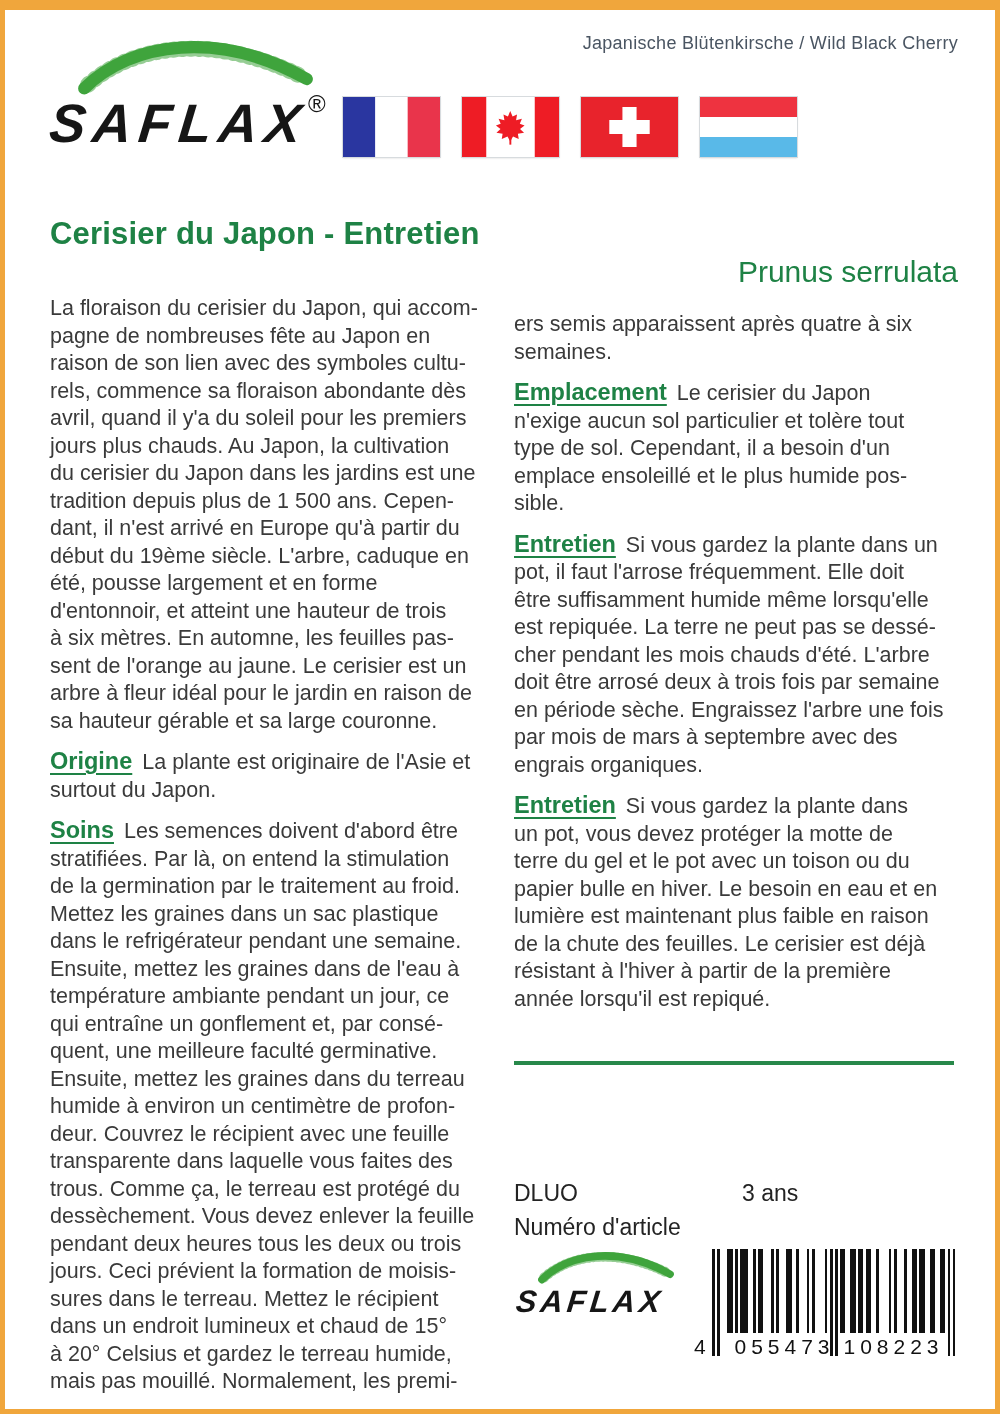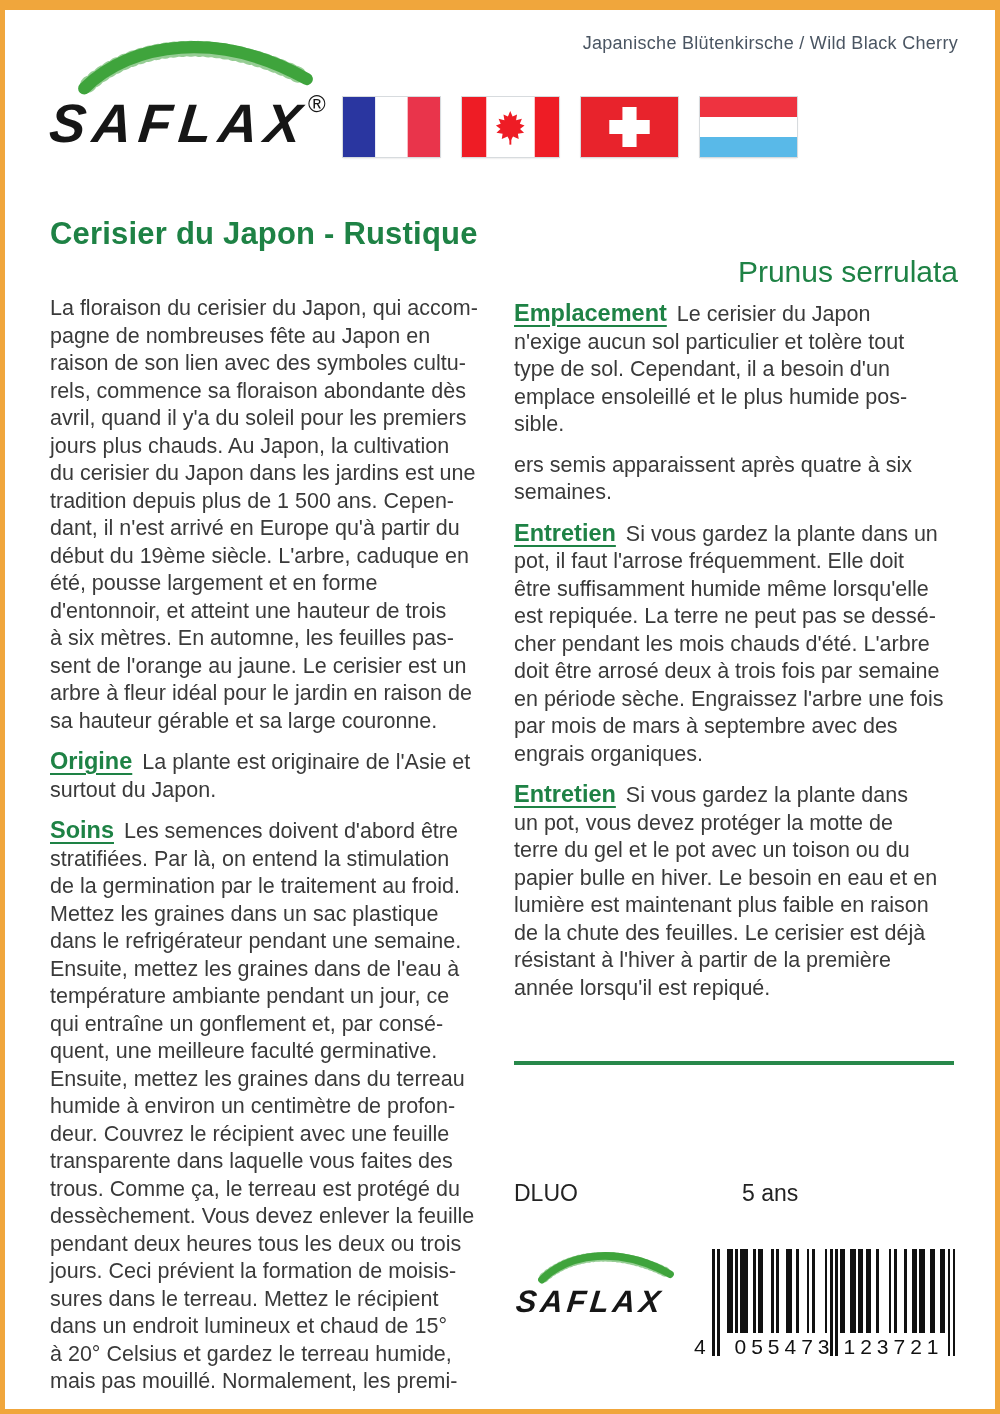--- a/index.html
+++ b/index.html
@@ -34,21 +34,21 @@
   
   .flags{position:absolute;left:338px;top:87px;display:flex;gap:22px;}
   .flag{width:97px;height:60px;outline:1px solid #d7dbde;box-shadow:0 1px 2px rgba(0,0,0,.18);}
   
   .title{
     position:absolute;left:45px;top:206px;width:470px;
     font-size:31px;font-weight:bold;color:var(--accent-green);letter-spacing:.2px;
   }
   .subtitle{
     text-align:right;font-size:30px;color:var(--accent-green);
-    line-height:32px;margin-bottom:12px;
+    line-height:32px;margin-bottom:23px;
   }
   
   .col{position:absolute;font-size:21.5px;line-height:27.5px;color:var(--body-text);}
   .col-left{left:45px;top:285px;width:466px;}
   .col-right{left:509px;top:246px;width:444px;}
   .para{margin:0 0 13px 0;}
   .lines{white-space:pre-line;}
   .h{
     color:var(--accent-green);font-weight:bold;font-size:23.5px;
     text-decoration:underline;text-decoration-thickness:2px;text-underline-offset:4px;
@@ -112,21 +112,21 @@
       <rect x="41" y="10" width="14" height="40" fill="#ffffff"></rect>
       <rect x="28" y="23" width="40" height="14" fill="#ffffff"></rect>
     </svg>
     <svg class="flag" viewBox="0 0 96 60" preserveAspectRatio="none">
       <rect x="0" y="0" width="96" height="20" fill="#EE3340"></rect>
       <rect x="0" y="20" width="96" height="20" fill="#ffffff"></rect>
       <rect x="0" y="40" width="96" height="20" fill="#59B9E8"></rect>
     </svg>
   </div>
 
-  <h1 class="title">Cerisier du Japon - Rustique</h1>
+  <h1 class="title">Cerisier du Japon - Entretien</h1>
 
   <div class="col col-left">
     <p class="para lines">La floraison du cerisier du Japon, qui accom-
 pagne de nombreuses fête au Japon en
 raison de son lien avec des symboles cultu-
 rels, commence sa floraison abondante dès
 avril, quand il y'a du soleil pour les premiers
 jours plus chauds. Au Japon, la cultivation
 du cerisier du Japon dans les jardins est une
 tradition depuis plus de 1 500 ans. Cepen-
@@ -158,27 +158,27 @@
 pendant deux heures tous les deux ou trois
 jours. Ceci prévient la formation de moisis-
 sures dans le terreau. Mettez le récipient
 dans un endroit lumineux et chaud de 15°
 à 20° Celsius et gardez le terreau humide,
 mais pas mouillé. Normalement, les premi-</span></p>
   </div>
 
   <div class="col col-right">
     <div class="subtitle">Prunus serrulata</div>
+    <p class="para lines">ers semis apparaissent après quatre à six
+semaines.</p>
     <p class="para"><span class="h">Emplacement</span><span class="lines">Le cerisier du Japon
 n'exige aucun sol particulier et tolère tout
 type de sol. Cependant, il a besoin d'un
 emplace ensoleillé et le plus humide pos-
 sible.</span></p>
-    <p class="para lines">ers semis apparaissent après quatre à six
-semaines.</p>
     <p class="para"><span class="h">Entretien</span><span class="lines">Si vous gardez la plante dans un
 pot, il faut l'arrose fréquemment. Elle doit
 être suffisamment humide même lorsqu'elle
 est repiquée. La terre ne peut pas se dessé-
 cher pendant les mois chauds d'été. L'arbre
 doit être arrosé deux à trois fois par semaine
 en période sèche. Engraissez l'arbre une fois
 par mois de mars à septembre avec des
 engrais organiques.</span></p>
     <p class="para"><span class="h">Entretien</span><span class="lines">Si vous gardez la plante dans
@@ -189,23 +189,24 @@
 de la chute des feuilles. Le cerisier est déjà
 résistant à l'hiver à partir de la première
 année lorsqu'il est repiqué.</span></p>
   </div>
 
   <div class="divider"></div>
 
   <div class="info">
     <div class="info-row">
       <span>DLUO</span>
-      <span>5 ans</span>
+      <span>3 ans</span>
     </div>
     <div class="info-row">
+      <span>Numéro d'article</span>
     </div>
   </div>
 
   <div class="small-logo">
     <svg class="small-arc" viewBox="0 0 260 70" aria-hidden="true">
       <path d="M 12 62 C 62 12 156 0 248 52" fill="none" stroke="var(--brand-green)" stroke-width="14" stroke-linecap="round"></path>
       <path d="M 16 58 C 66 14 152 4 244 50" fill="none" stroke="var(--brand-green)" stroke-width="18" stroke-linecap="round" stroke-dasharray="2 7" opacity="0.55"></path>
     </svg>
     <span class="small-brand">SAFLAX</span>
   </div>
@@ -251,16 +252,16 @@
         <div class="bar" style="left: 209.92px; width: 2.76px; height: 84px;"></div>
         <div class="bar" style="left: 217.6px; width: 2.76px; height: 84px;"></div>
         <div class="bar" style="left: 220.16px; width: 2.76px; height: 84px;"></div>
         <div class="bar" style="left: 227.84px; width: 2.76px; height: 84px;"></div>
         <div class="bar" style="left: 230.4px; width: 2.76px; height: 84px;"></div>
         <div class="bar" style="left: 235.52px; width: 2.76px; height: 107px;"></div>
         <div class="bar" style="left: 240.64px; width: 2.76px; height: 107px;"></div>
       </div>
     <span class="bc-digit bc-first">4</span>
     <span class="bc-digit bc-left">055473</span>
-    <span class="bc-digit bc-right">123721</span>
+    <span class="bc-digit bc-right">108223</span>
   </div>
 
 </div>
 
 </body></html>

